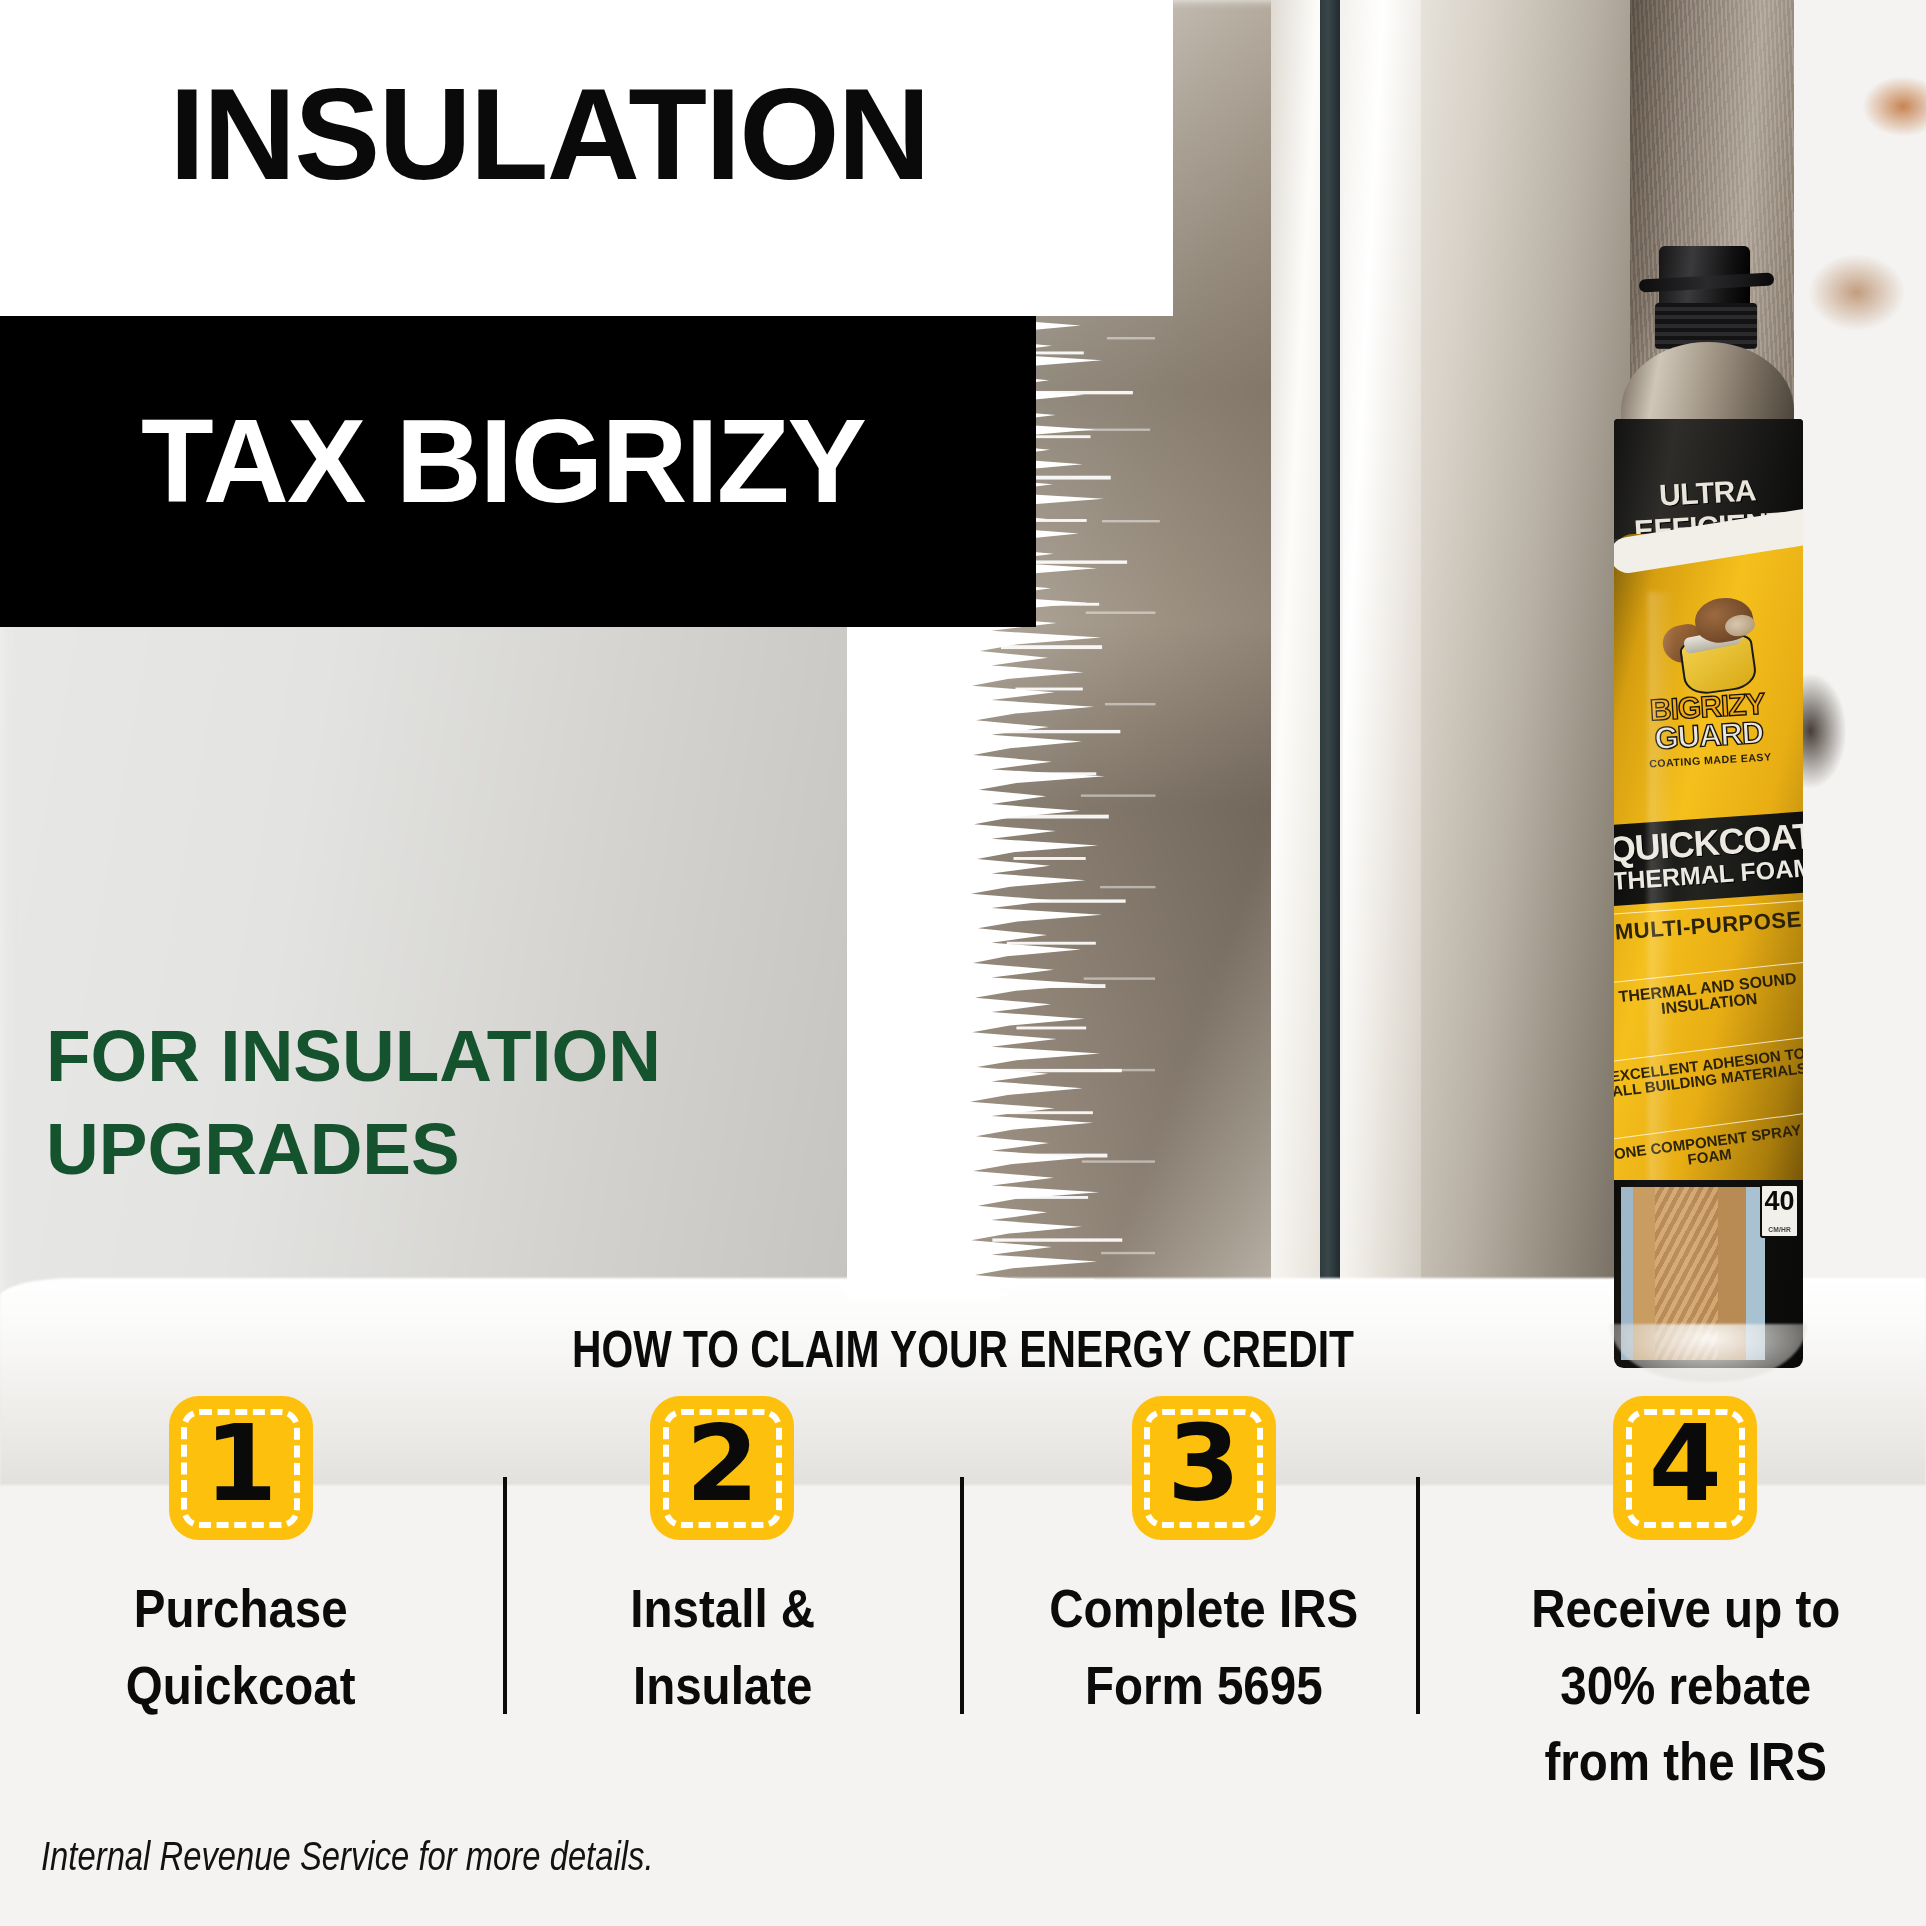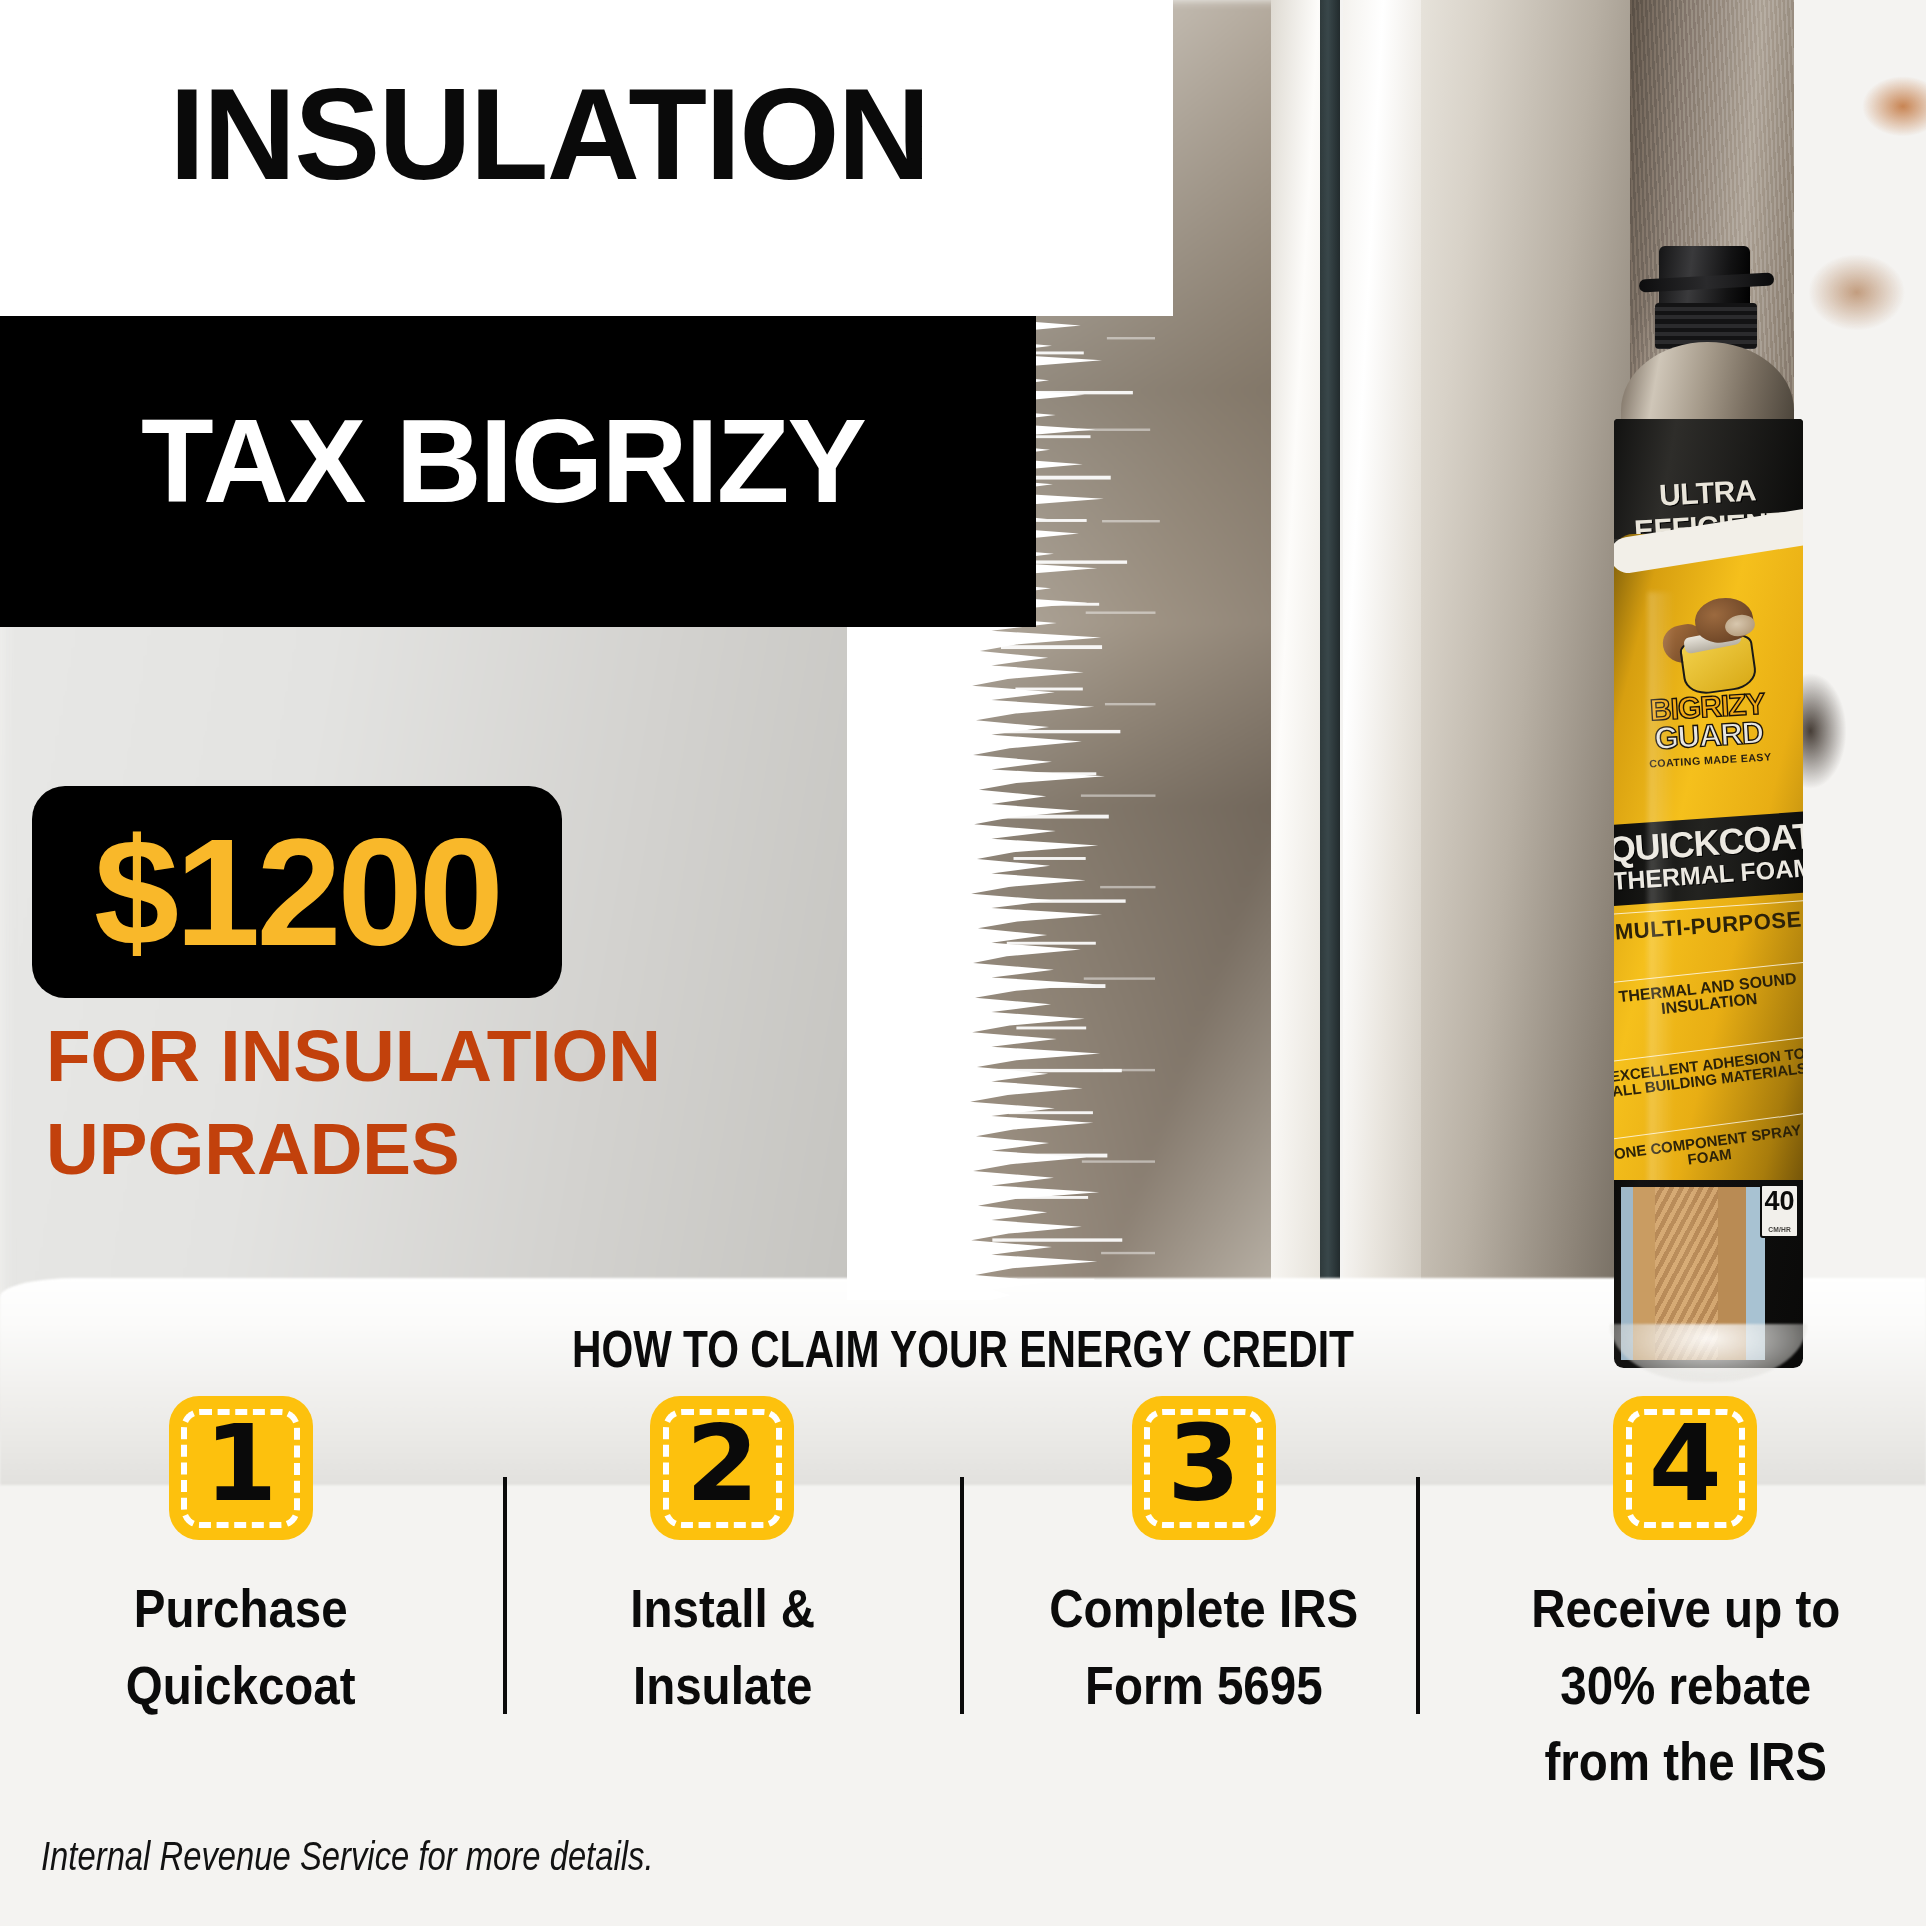--- a/index.html
+++ b/index.html
@@ -299,21 +299,21 @@
     background:#000000; border-radius:33px;
   }
   .priceval{
     position:absolute; left:0; top:29px; width:100%; text-align:center;
     font-size:153px; font-weight:bold; color:#f9b82a; letter-spacing:-3.9px;
     line-height:1;
     font-family:"Liberation Sans","DejaVu Sans",sans-serif;
   }
   .forline{
     position:absolute; left:46px; top:1009px;
-    font-size:73px; font-weight:bold; color:#c2410c; line-height:1.28;
+    font-size:73px; font-weight:bold; color:#14532d; line-height:1.28;
     letter-spacing:0px;
   }
 
   
   .howto{
     position:absolute; left:0; top:1320px; width:1926px; text-align:center;
     font-size:51px; font-weight:bold; color:#0b0b0b; letter-spacing:0px;
     transform:scaleX(.80); transform-origin:50% 50%;
     font-family:"Liberation Sans","DejaVu Sans",sans-serif;
   }
@@ -497,23 +497,20 @@
 
   <div class="hdr-white">
     <div class="hdr-title">INSULATION</div>
   </div>
 
   <div class="hdr-black">
     <div class="hdr-sub">TAX BIGRIZY</div>
   </div>
 
 
-  <div class="pricepill">
-    <div class="priceval">$1200</div>
-  </div>
 
   <div class="forline" style="white-space:pre-line">FOR INSULATION
 UPGRADES</div>
 
   <div class="howto">HOW TO CLAIM YOUR ENERGY CREDIT</div>
 
   <div class="steps">
     <div class="step">
       <div class="badge">
         <div class="num">1</div>

